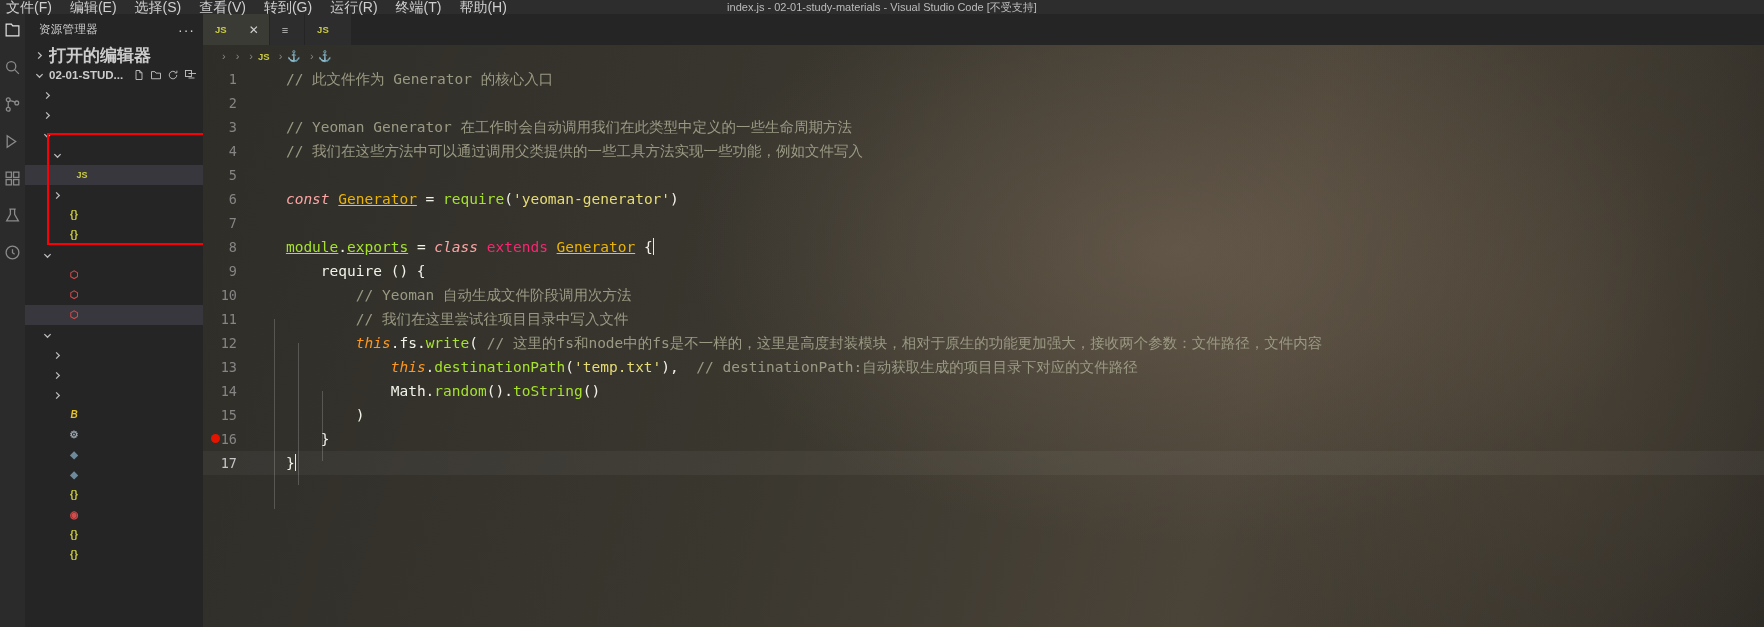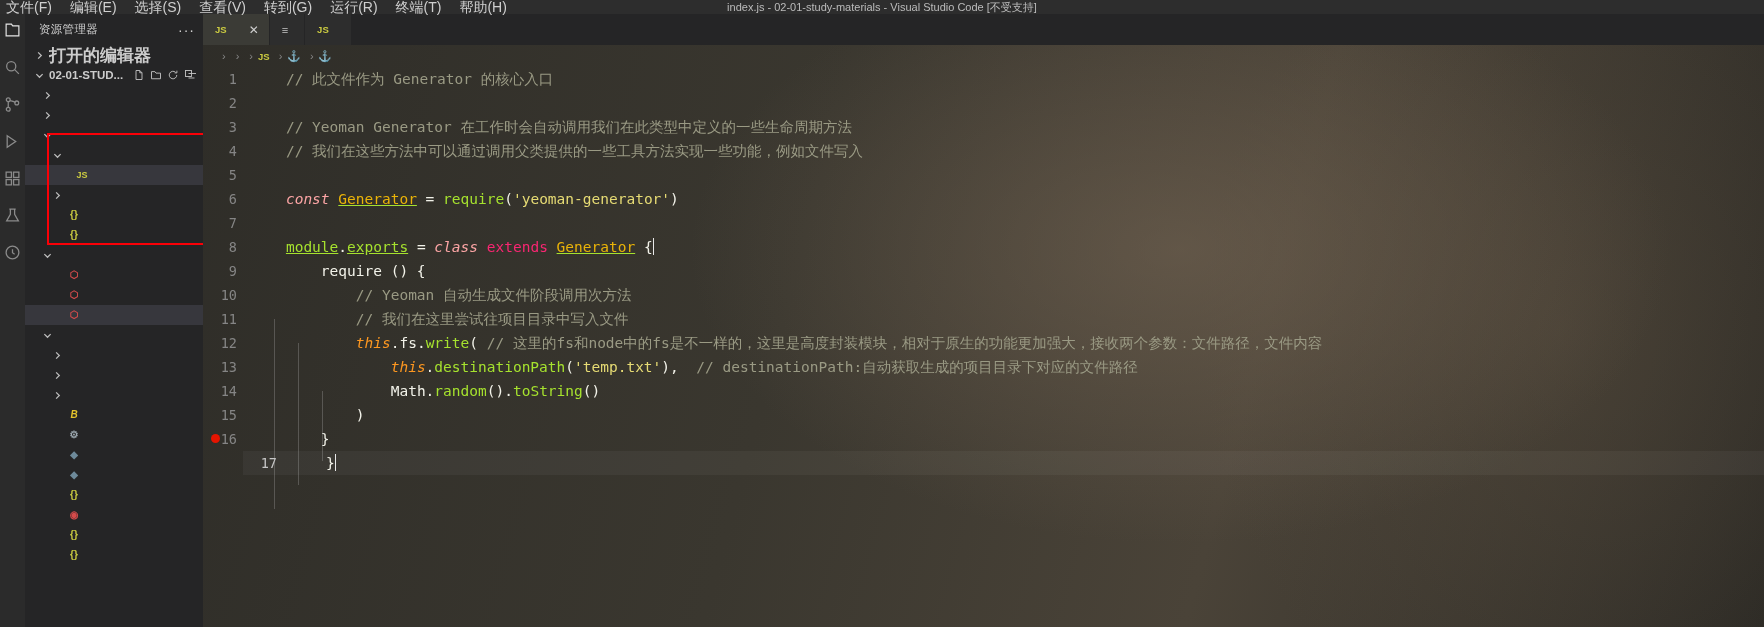--- a/index.html
+++ b/index.html
@@ -133,21 +133,21 @@
   .c-cls   { color: #eab308; text-decoration: underline; text-decoration-color: #a6e22e; }
   .c-fn    { color: #a6e22e; }
   .c-str   { color: #e6db74; }
   .c-this  { color: #fd9720; font-style: italic; }
   .c-prop  { color: #a6e22e; }
   .c-plain { color: #f2f2e9; }
   .c-punc  { color: #f2f2e9; }
   .c-white { color: #f2f2e9; }
   .c-mod   { color: #a6e22e; text-decoration: underline; }
 
-  .cursor-line { background: rgba(255,255,255,0.045); margin-left: 40px; }
+  .cursor-line { background: rgba(255,255,255,0.045); }
   .breakpoint {
     position: absolute; left: 8px; width: 9px; height: 9px; border-radius: 50%;
     background: #e51400;
   }
   .indent-guide {
     position: absolute; width: 1px; background: rgba(190,190,190,0.28);
   }
   .caret {
     display: inline-block; width: 1.5px; height: 17px; background: #e8e8e8;
     vertical-align: -3px;

